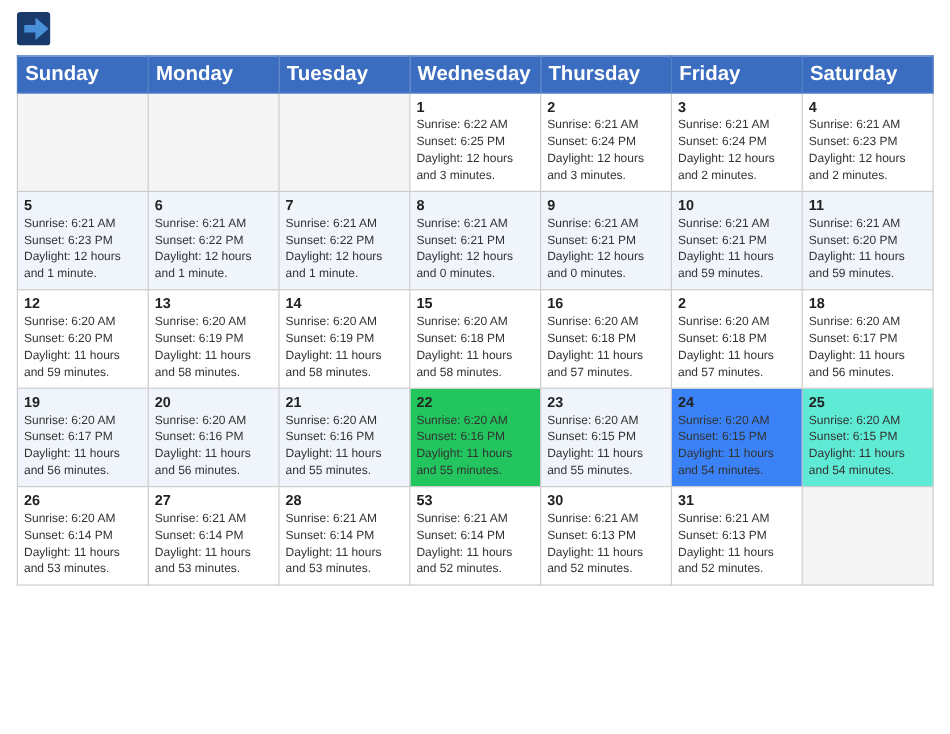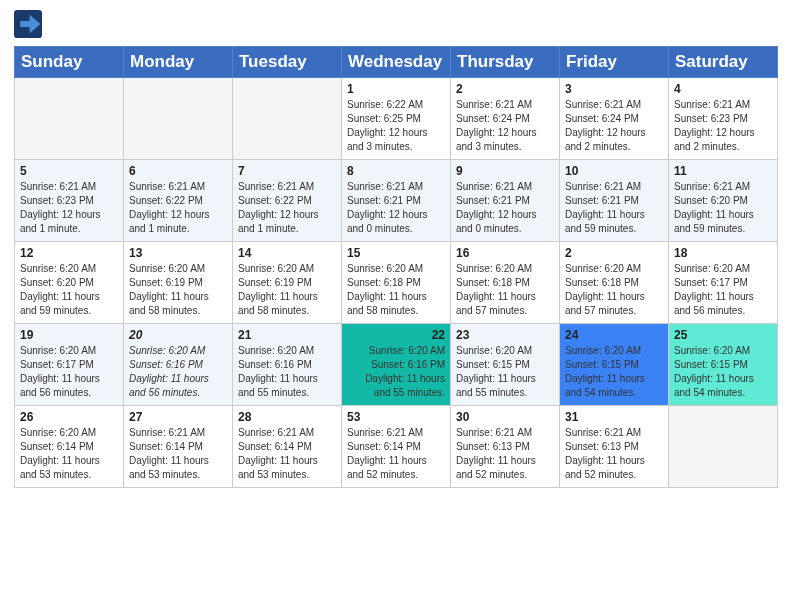--- a/index.html
+++ b/index.html
@@ -208,29 +208,29 @@
           <td>
             <span class="day-number">18</span>
             <div class="day-info">Sunrise: 6:20 AM<br>Sunset: 6:17 PM<br>Daylight: 11 hours<br>and 56 minutes.</div>
           </td>
         </tr>
         <tr>
           <td style="background: rgb(240, 244, 251);">
             <span class="day-number">19</span>
             <div class="day-info">Sunrise: 6:20 AM<br>Sunset: 6:17 PM<br>Daylight: 11 hours<br>and 56 minutes.</div>
           </td>
-          <td style="background: rgb(240, 244, 251); font-style: italic;">
+          <td style="background: rgb(240, 244, 251);">
             <span class="day-number">20</span>
             <div class="day-info">Sunrise: 6:20 AM<br>Sunset: 6:16 PM<br>Daylight: 11 hours<br>and 56 minutes.</div>
           </td>
           <td style="background: rgb(240, 244, 251); margin-left: 32px;">
             <span class="day-number">21</span>
             <div class="day-info">Sunrise: 6:20 AM<br>Sunset: 6:16 PM<br>Daylight: 11 hours<br>and 55 minutes.</div>
           </td>
-          <td style="background: #14b8a6; text-align: right;">
+          <td style="background: #22c55e;">
             <span class="day-number">22</span>
             <div class="day-info">Sunrise: 6:20 AM<br>Sunset: 6:16 PM<br>Daylight: 11 hours<br>and 55 minutes.</div>
           </td>
           <td style="background: rgb(240, 244, 251); margin-left: 48px;">
             <span class="day-number">23</span>
             <div class="day-info">Sunrise: 6:20 AM<br>Sunset: 6:15 PM<br>Daylight: 11 hours<br>and 55 minutes.</div>
           </td>
           <td style="background: #3b82f6;">
             <span class="day-number">24</span>
             <div class="day-info">Sunrise: 6:20 AM<br>Sunset: 6:15 PM<br>Daylight: 11 hours<br>and 54 minutes.</div>

